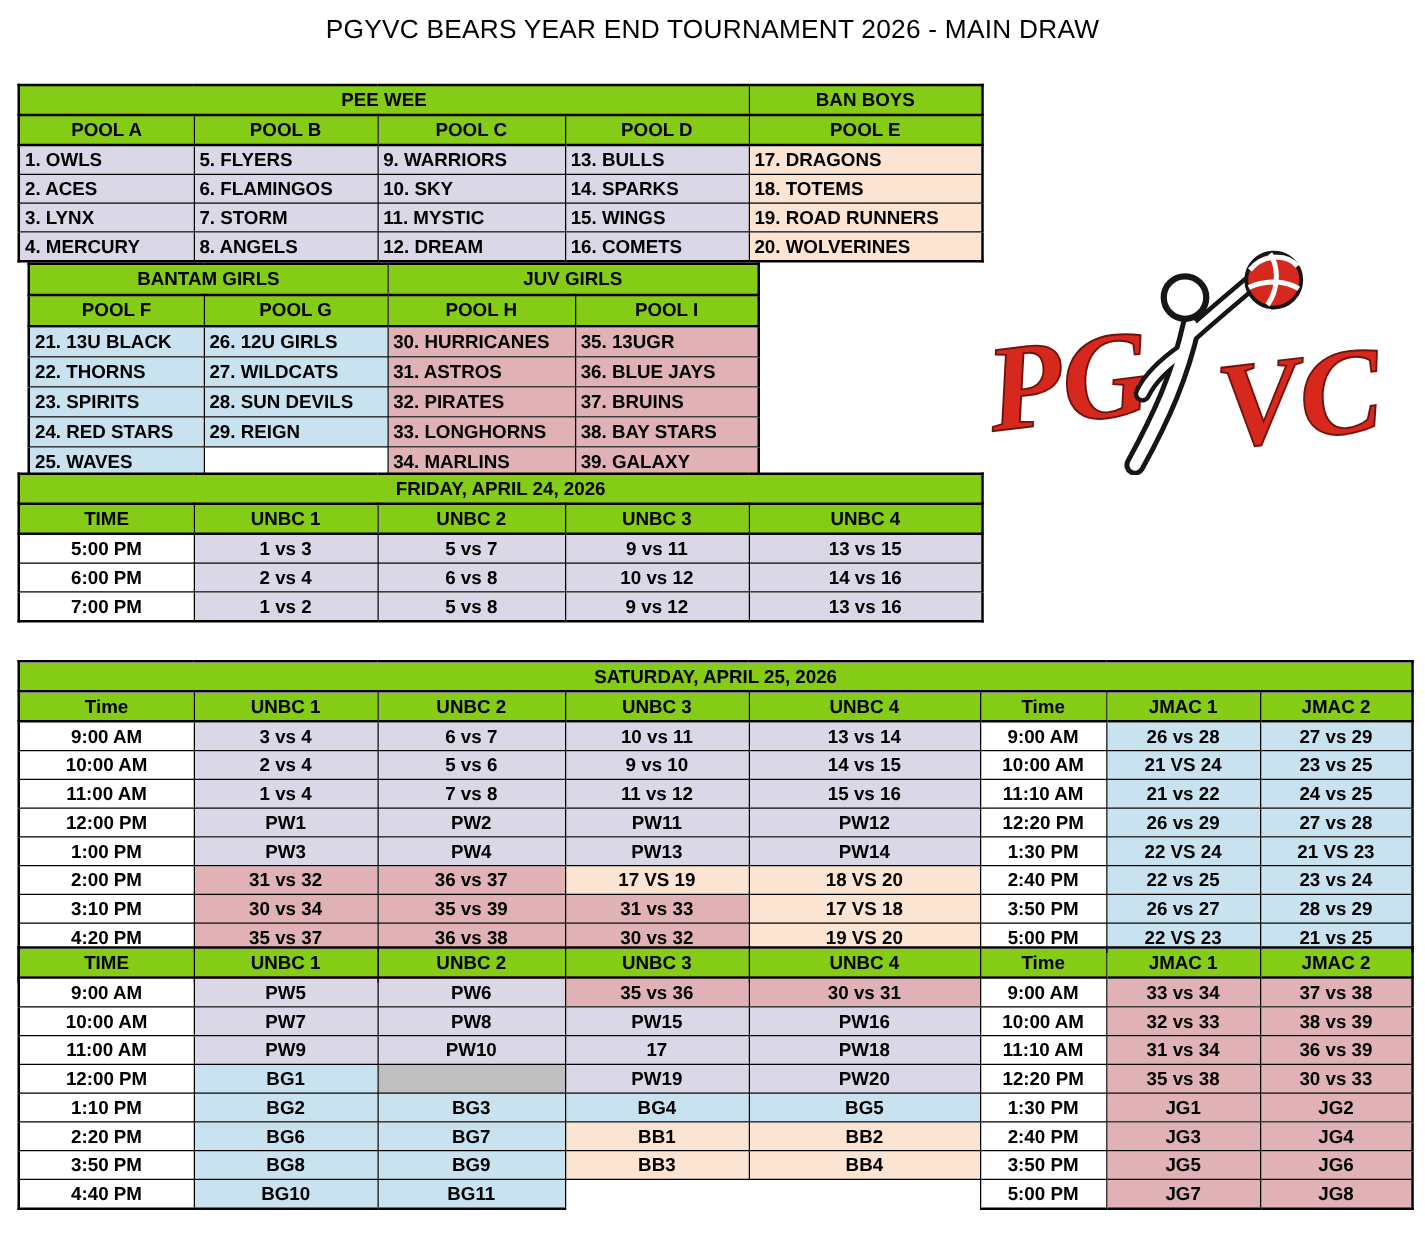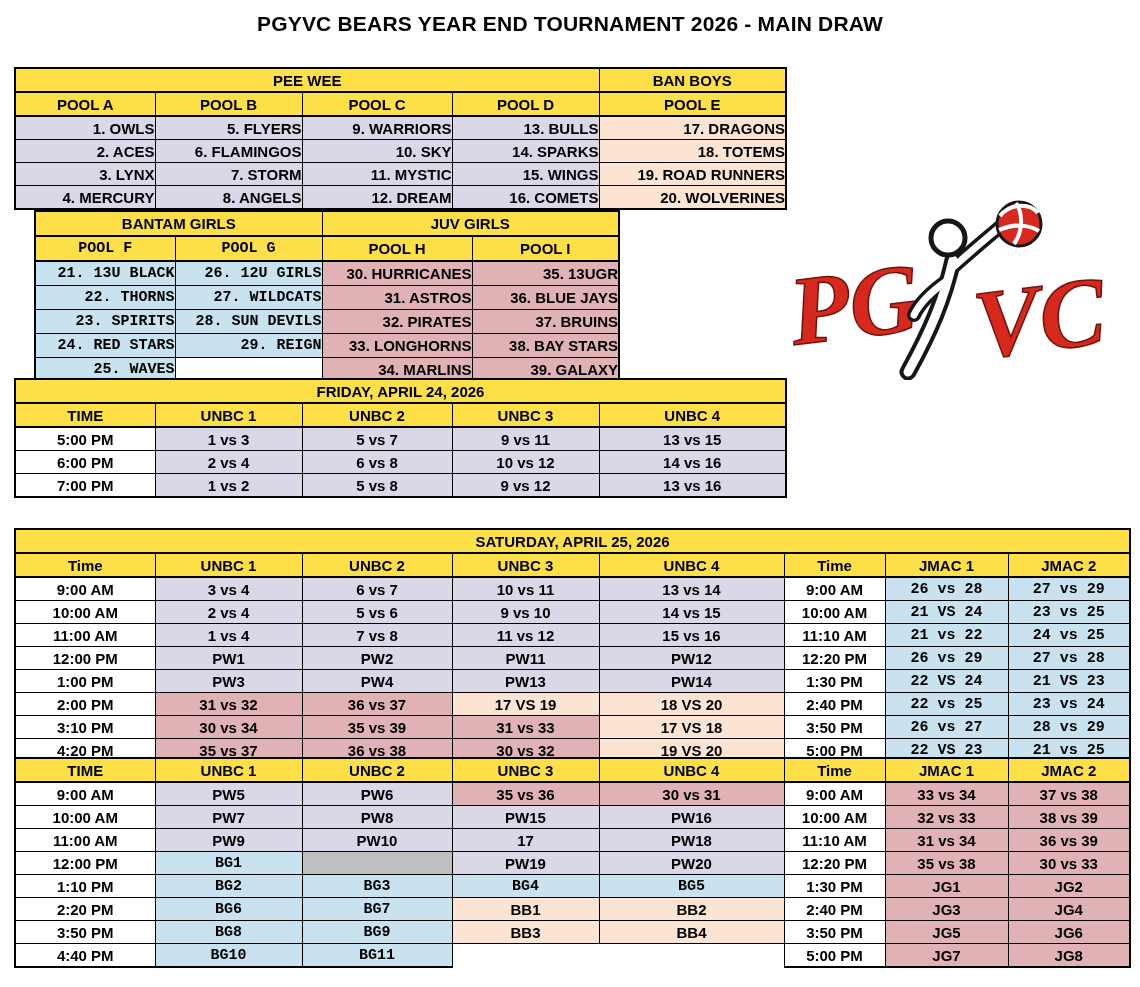--- a/index.html
+++ b/index.html
@@ -2,44 +2,44 @@
 <html style="--lavender: #DAD7E7; --peach: #FBE5D2; --blue: #C8E3EF; --pink: #E0B2B6; --gray: #BFBFBF; --logo-red: #D6281C;"><head>
 <meta charset="utf-8">
 <style>
   html,body{margin:0;padding:0;}
   body{
     width:1140px;height:987px;position:relative;background:#fff;
     font-family:"Liberation Sans", sans-serif;font-weight:bold;color:#000;
   }
   #page-title{
     position:absolute;top:12px;left:0;width:1140px;text-align:center;
-    font-size:21px;font-weight:bold;margin:0;letter-spacing:.2px;
+    font-size:21px;font-weight:normal;margin:0;letter-spacing:.2px;
   }
   .tbl{position:absolute;}
   table{border-collapse:collapse;table-layout:fixed;}
   td{
     border:1px solid #000;height:22px;font-size:15px;font-weight:bold;
     text-align:center;padding:0;overflow:hidden;white-space:nowrap;line-height:1;
   }
   td.no-cell{border:none;background:#fff;}
   tr:first-child td{border-top-width:2px;}
   td:first-child{border-left-width:2px;}
   td:last-child:not(.no-cell){border-right-width:2px;}
   tr:last-child td:not(.no-cell){border-bottom-width:2px;}
-  tr.title-row td,tr.head-row td{border-bottom-width:2px;background:#fde047;}
-  td.team-cell{text-align:right;padding-left:4px;}
+  tr.title-row td,tr.head-row td{border-bottom-width:2px;background:#84cc16;}
+  td.team-cell{text-align:left;padding-left:4px;}
   #pools-table{left:14px;top:67px;}
-  #girls-table{left:14px;top:210px;padding-left:20px;}
+  #girls-table{left:2px;top:210px;padding-left:20px;}
   #girls-table td{height:23px;}
   #friday-table{left:14px;top:378px;}
   #saturday-table{left:14px;top:528px;}
   #sunday-table{left:14px;top:757px;}
   .bg-lavender{background:var(--lavender);}
   .bg-peach{background:var(--peach);}
-  .bg-blue{background:var(--blue);font-family:Liberation Mono, monospace;}
+  .bg-blue{background:var(--blue);}
   .bg-pink{background:var(--pink);}
   .bg-gray{background:var(--gray);}
   .bg-white{background:#fff;}
   #logo{position:absolute;left:790px;top:198px;width:336px;height:182px;}
   #logo svg{width:100%;height:100%;}
   #logo text{font-family:"Liberation Serif", serif;font-weight:bold;font-style:italic;}
 </style>
 </head>
 <body>
 

